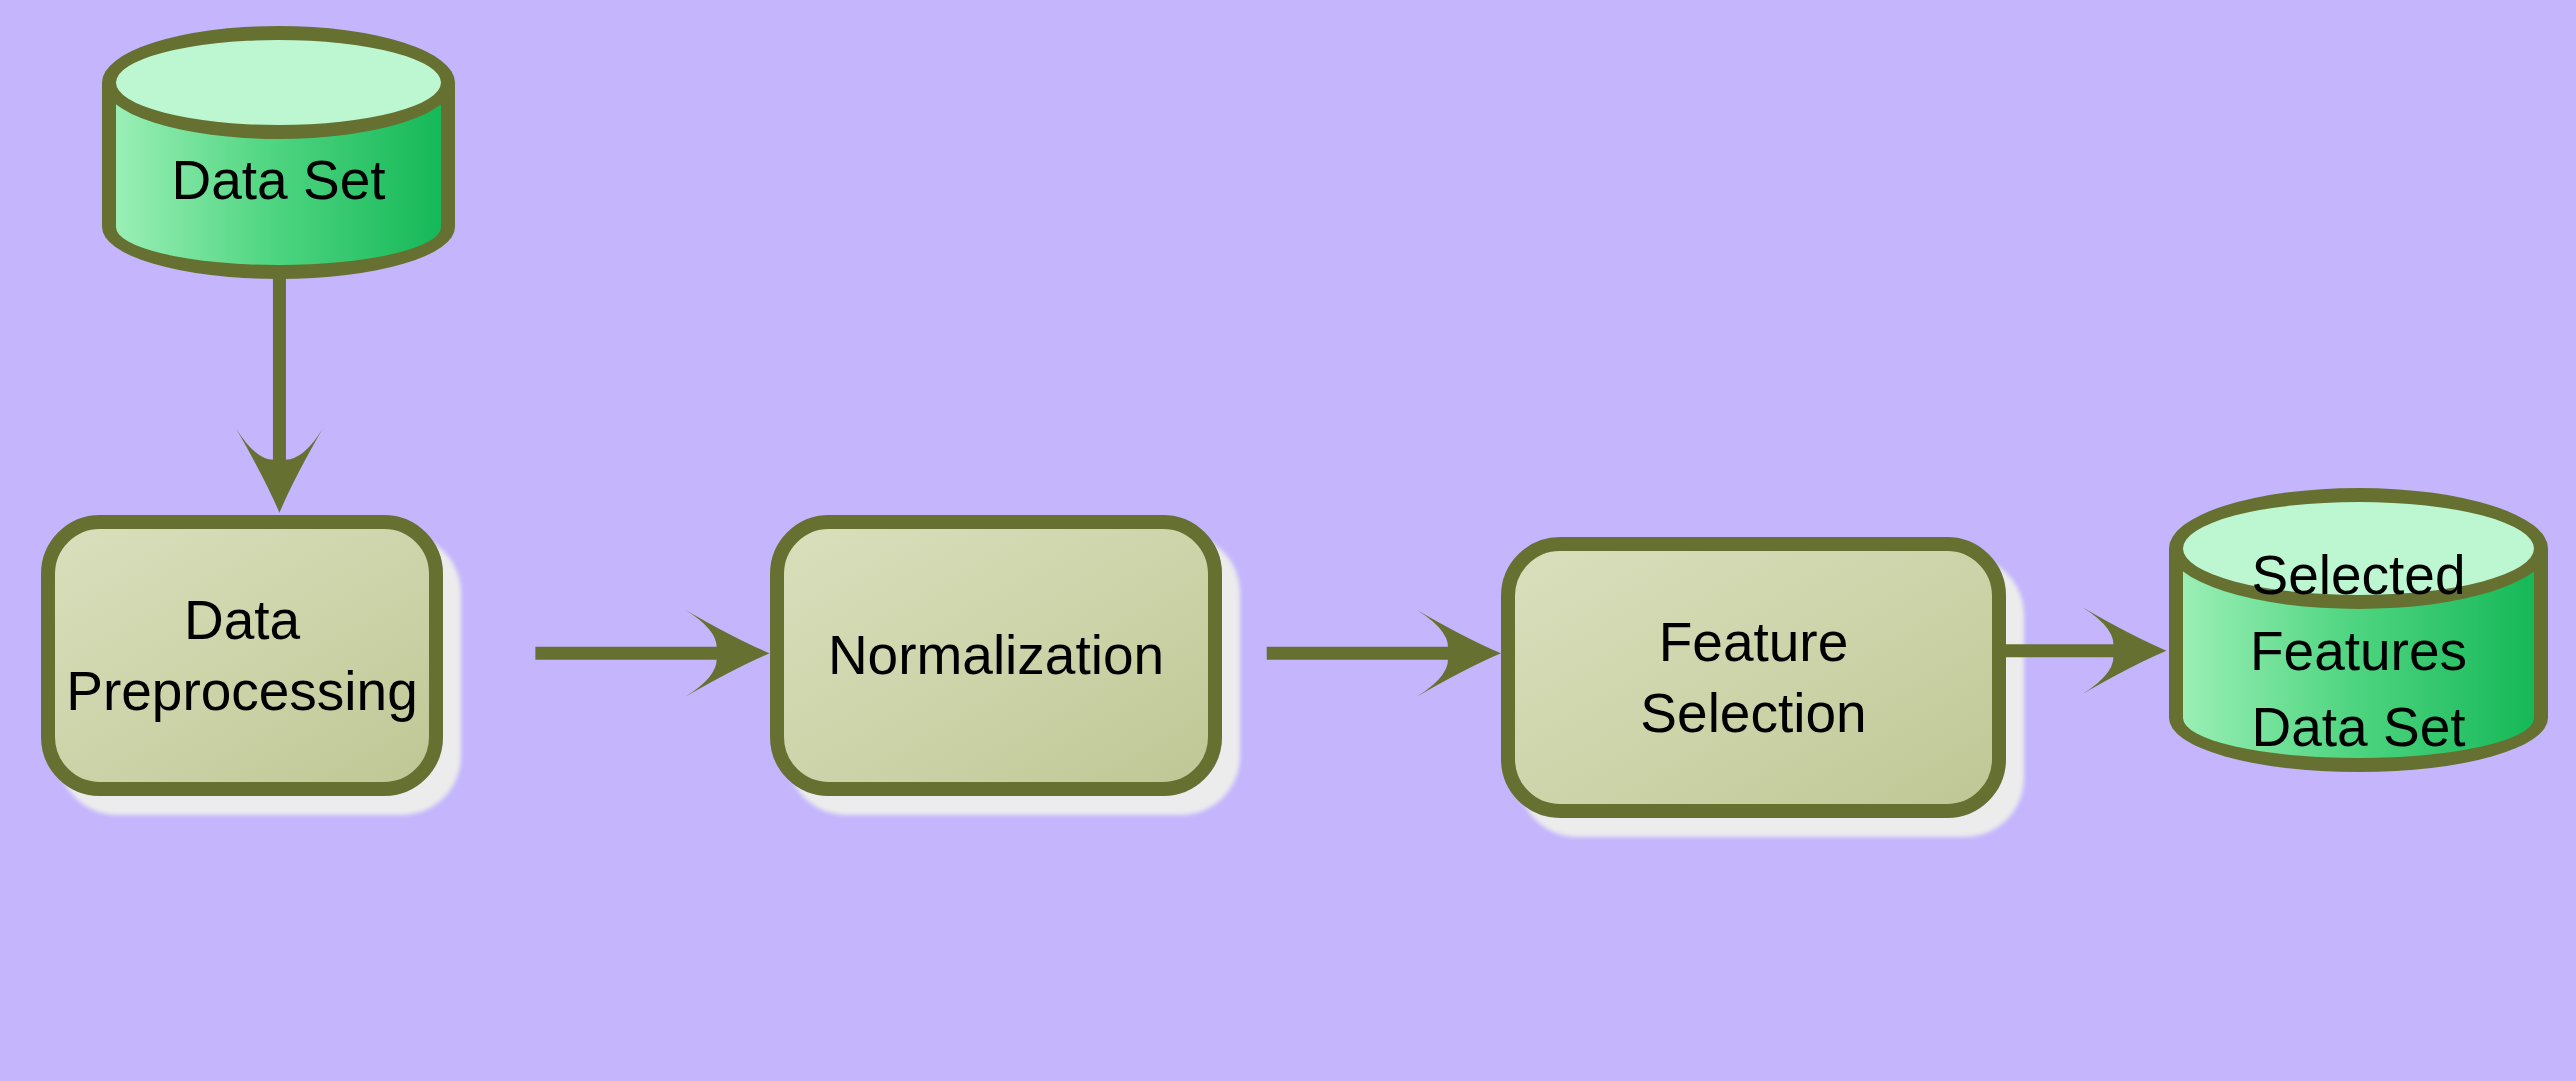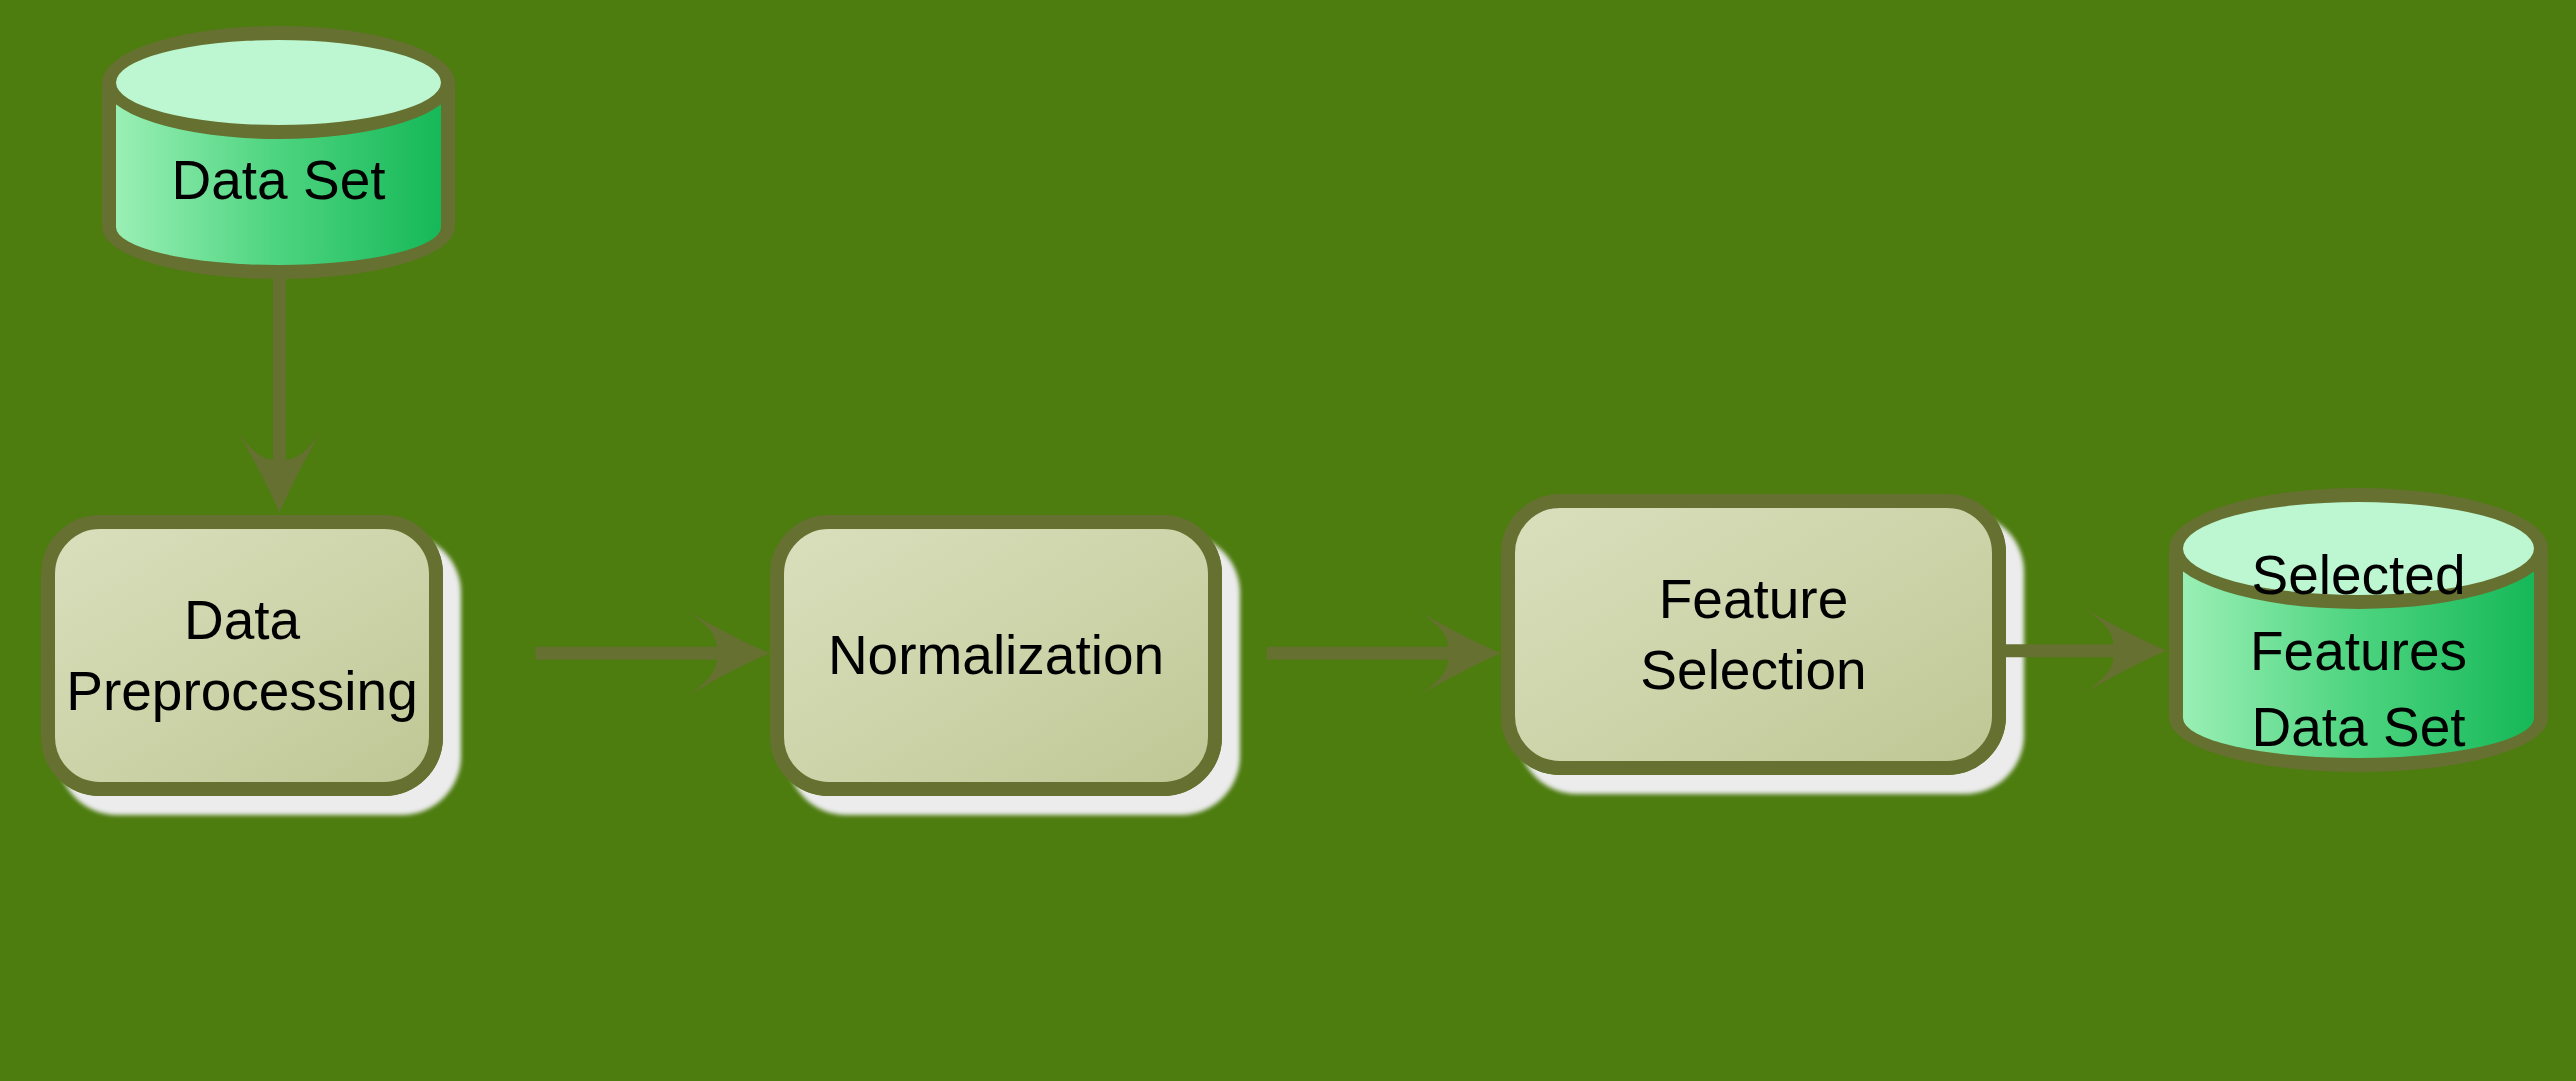--- a/index.html
+++ b/index.html
@@ -15,21 +15,21 @@
     --blue-border:#6b99c8;
     --blue-fill-light:#9cbbdd;
     --blue-fill:#7fa5cf;
     --blue-shadow:#d4e0ee;
     --text:#000000;
   }
   html,body{margin:0;padding:0;background:#ffffff;}
   .canvas{
     position:relative;
     width:2576px;height:1081px;
-    background:#4d7c0f;
+    background:#c4b5fd;
     font-family:"Liberation Sans", sans-serif;
     color:var(--text);
     overflow:hidden;
   }
   
   .pbox{
     position:absolute;
     box-sizing:border-box;
     border:14.7px solid var(--outline-olive);
     border-radius:59px;
@@ -83,21 +83,21 @@
   #dataset-cyl .cyl-body{top:56px;border-radius:0 0 176px 176px / 0 0 52px 52px;}
   #dataset-cyl .cyl-label{top:116px;}
 
   #selected-cyl{left:2169px;top:488px;width:379px;height:284px;}
   #selected-cyl .cyl-top{height:121px;}
   #selected-cyl .cyl-body{top:61px;border-radius:0 0 189px 189px / 0 0 54px 54px;}
   #selected-cyl .cyl-label{top:49px;}
 
   #preprocessing-box{left:41px;top:515px;width:402px;height:281px;}
   #normalization-box{left:770px;top:515px;width:452px;height:281px;}
-  #feature-selection-box{left:1501px;top:494px;width:505px;height:281px;}
+  #feature-selection-box{left:1501px;top:537px;width:505px;height:281px;}
   #methods-box{left:1484px;top:818px;width:542px;height:210px;}
 
   
   .arrows{position:absolute;left:0;top:0;width:2576px;height:1081px;pointer-events:none;z-index:4;}
   .arrows line{stroke:var(--outline-olive);stroke-width:15;}
   .arrows use{fill:var(--outline-olive);}
 </style>
 </head>
 <body>
 

